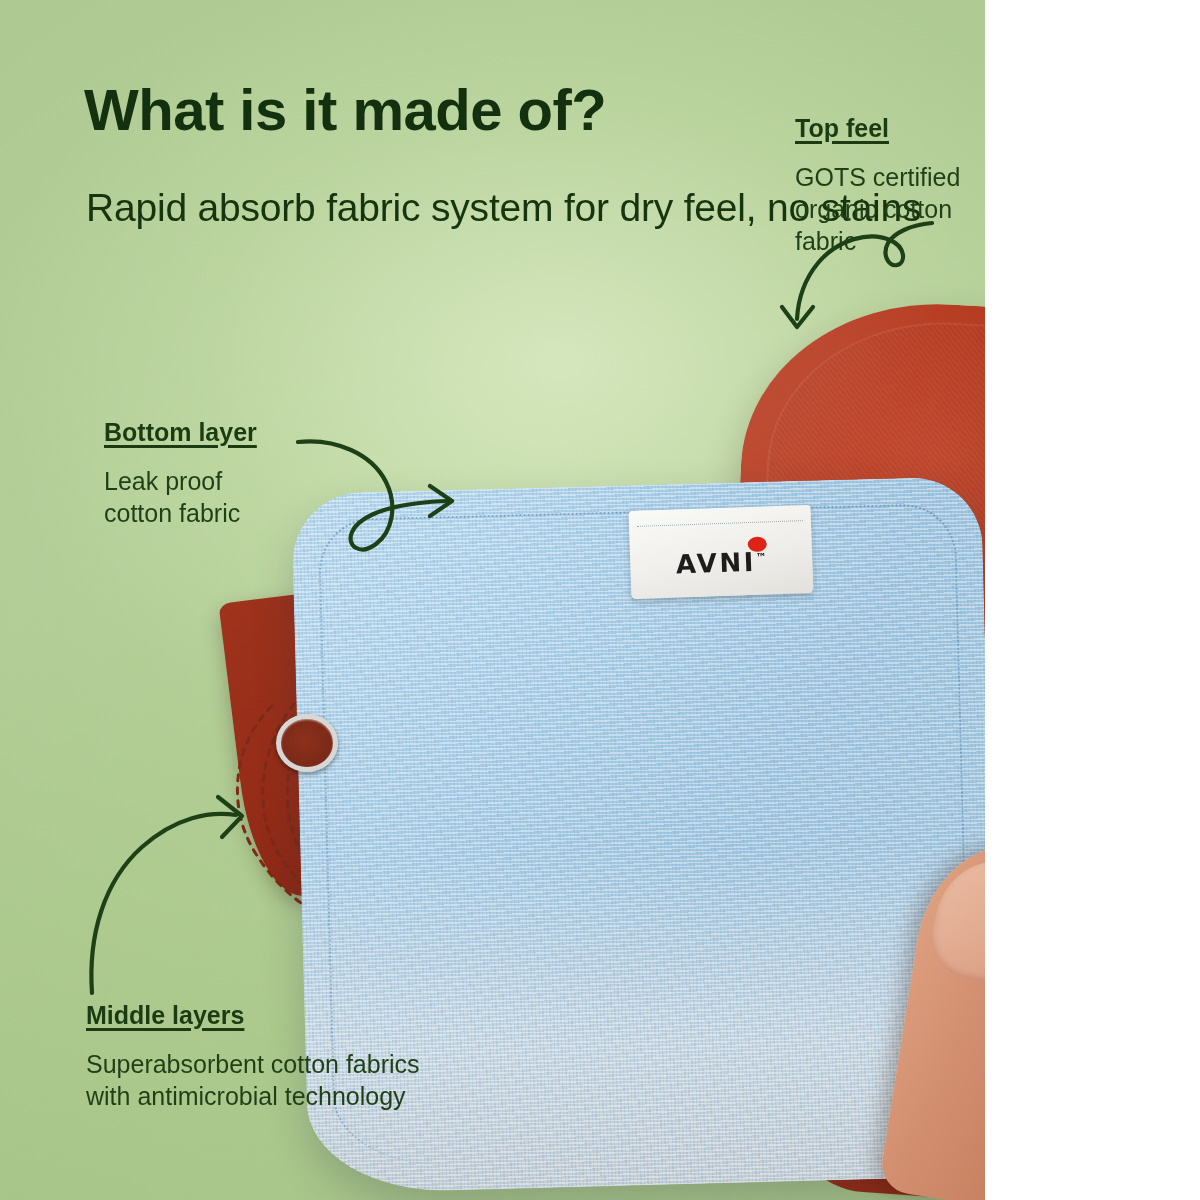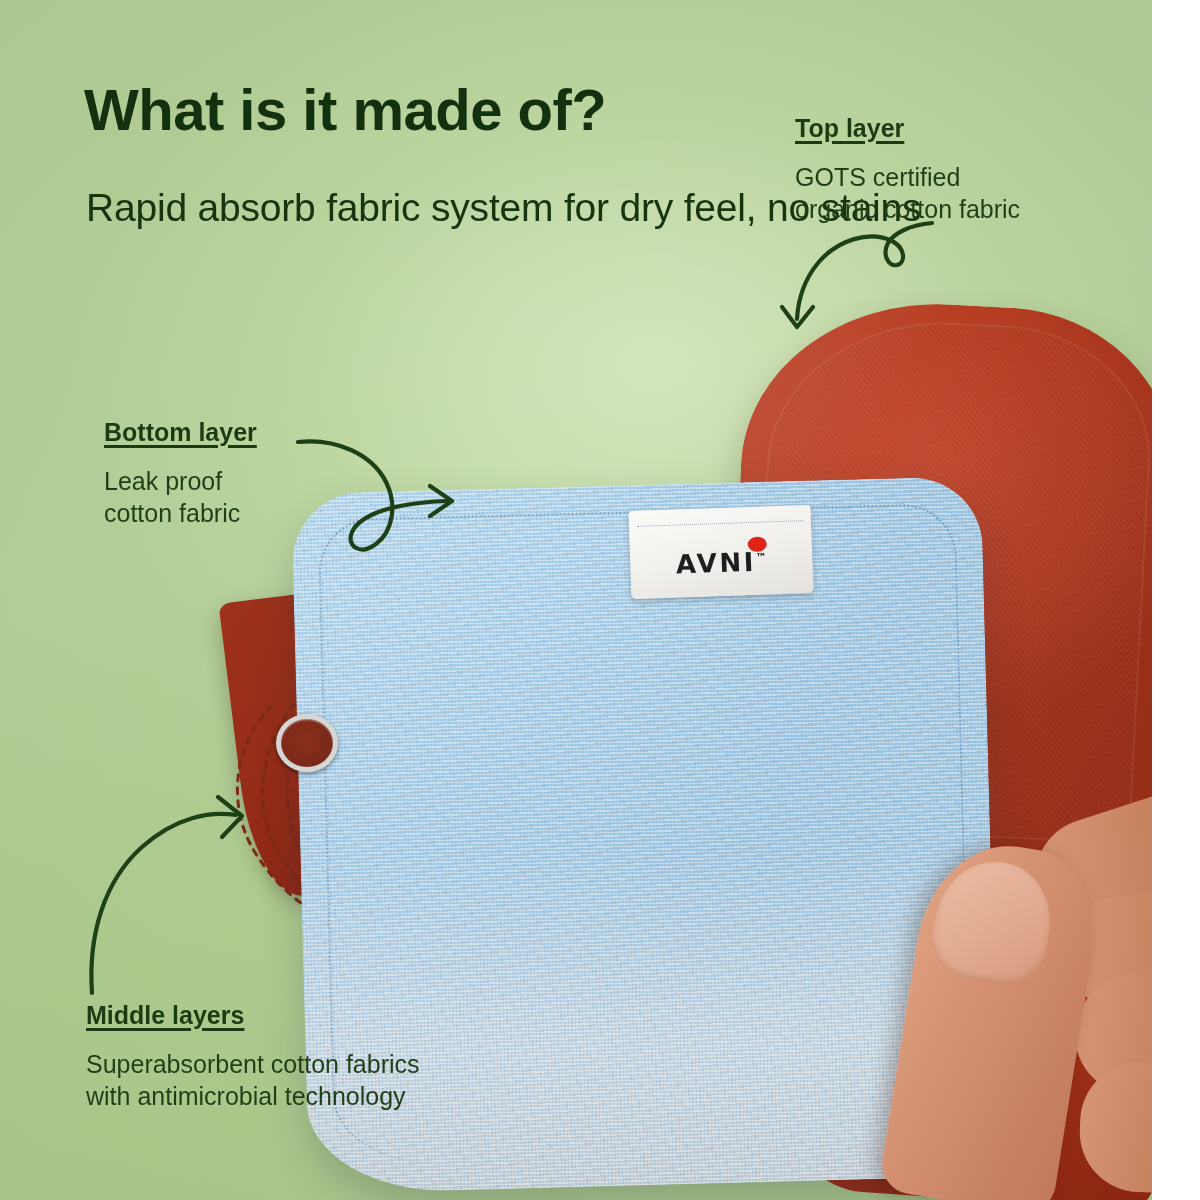--- a/index.html
+++ b/index.html
@@ -3,21 +3,21 @@
 <meta charset="utf-8">
 <title>What is it made of?</title>
 <style>
   html, body {
     margin: 0;
     padding: 0;
     background: #ffffff;
   }
   #stage {
     position: relative;
-    width: 1152px;
+    width: 985px;
     height: 1200px;
     overflow: hidden;
     font-family: "Liberation Sans", "DejaVu Sans", sans-serif;
     background:
       radial-gradient(ellipse 780px 560px at 57% 30%, rgba(215,233,190,0.95) 0%, rgba(197,222,167,0.55) 45%, rgba(180,209,148,0.0) 75%),
       radial-gradient(ellipse 900px 700px at 18% 88%, rgba(176,207,142,0.75) 0%, rgba(180,209,148,0) 70%),
       linear-gradient(160deg, #b3d096 0%, #b5d198 40%, #aecb90 75%, #a9c78b 100%);
   }
 
   
@@ -308,21 +308,21 @@
     </div>
 
     <div class="texture-overlay"></div>
   </div>
 
   <div class="headline">What is it made of?</div>
   <div class="subhead">Rapid absorb fabric system
 for dry feel, no stains</div>
 
   <div class="callout" id="callout-top">
-    <div class="title">Top layer</div>
+    <div class="title">Top feel</div>
     <div class="body">GOTS certified
 organic cotton fabric</div>
   </div>
 
   <div class="callout" id="callout-middle">
     <div class="title">Middle layers</div>
     <div class="body">Superabsorbent cotton fabrics
 with antimicrobial technology</div>
   </div>
 

